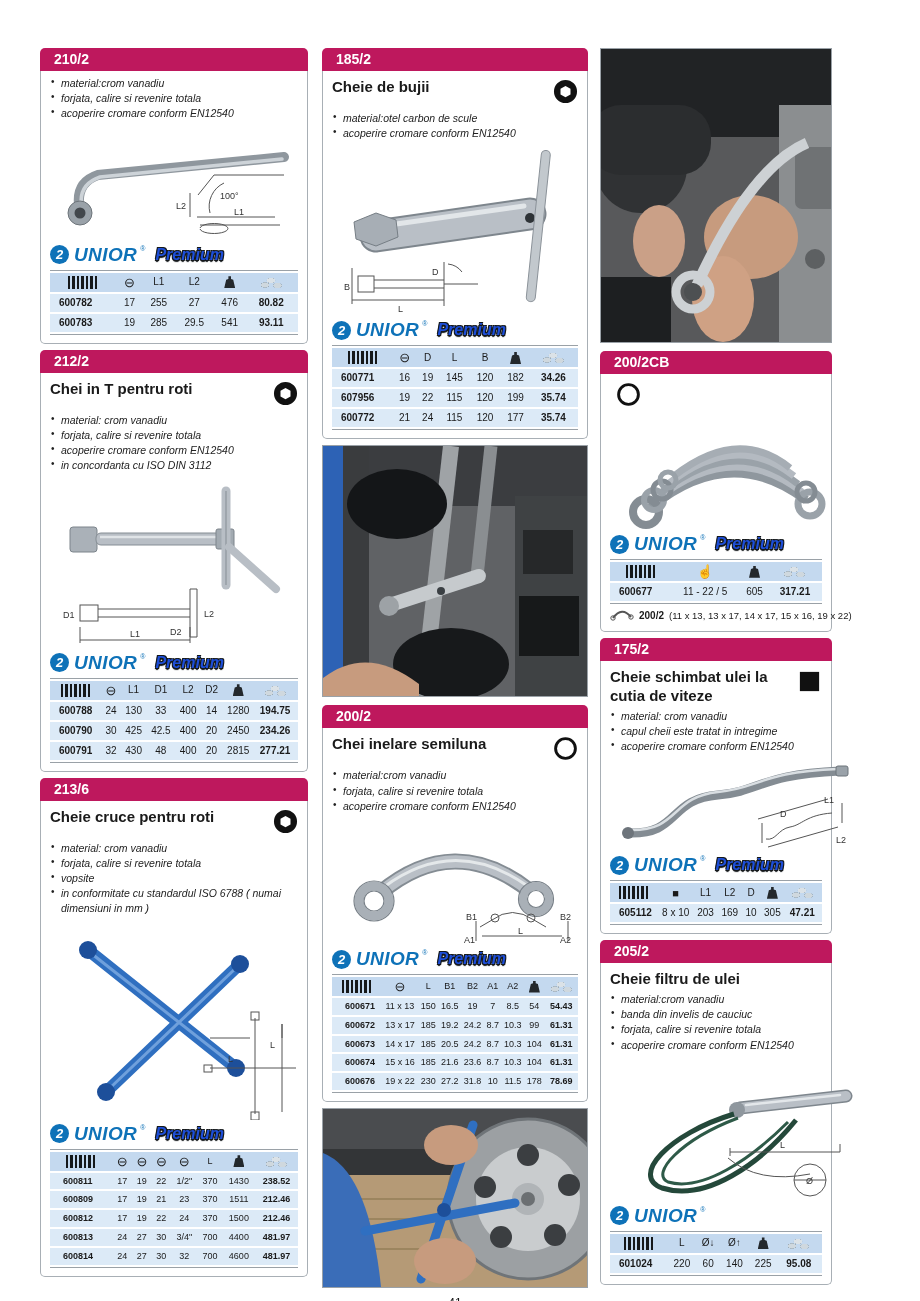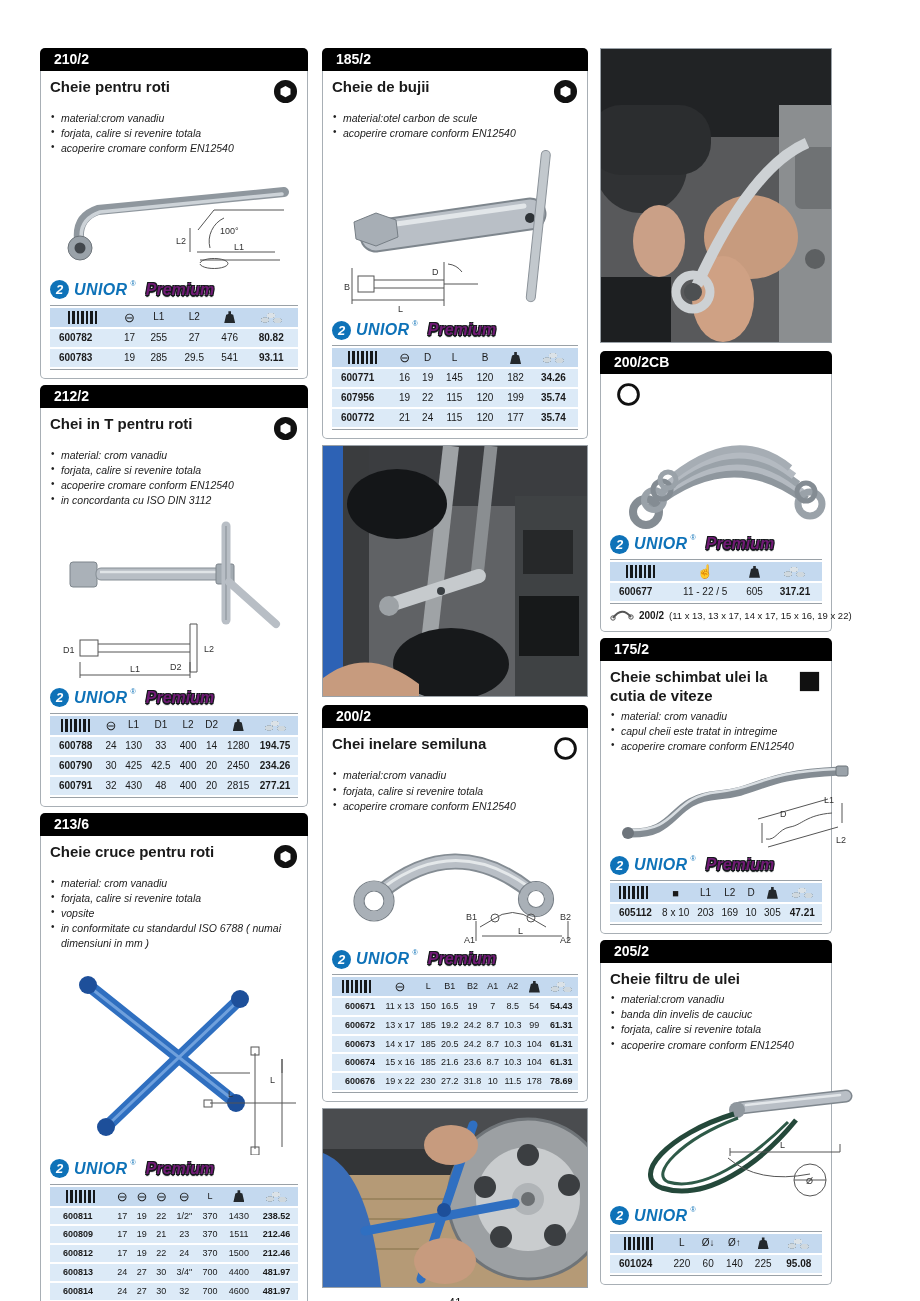--- a/index.html
+++ b/index.html
@@ -3,40 +3,40 @@
 <meta charset="utf-8">
 <style>
   html,body{margin:0;padding:0}
   body{width:920px;height:1301px;position:relative;background:#fff;
        font-family:"Liberation Sans",sans-serif;color:#1a1a1a;overflow:hidden}
   .col{position:absolute;top:48px}
   #col-left{left:40px;width:268px}
   #col-mid{left:322px;width:266px}
   #col-right{left:600px;width:232px}
   .card{margin-bottom:6px}
-  .bar{background:#000000;color:#fff;font-weight:bold;font-size:14px;
+  .bar{background:#be185d;color:#fff;font-weight:bold;font-size:14px;
        padding:4px 0 4px 14px;border-radius:5px 5px 0 0;line-height:15px}
   .cbody{border:1px solid #a8afb5;border-top:none;border-radius:0 0 5px 5px;
          padding:5px 9px 8px;background:#fff}
   .titlerow{display:flex;justify-content:space-between;align-items:flex-start;margin:2px 0 3px}
   .ptitle{font-size:15px;font-weight:bold;margin:0;line-height:1.25}
   .shape{flex:0 0 auto;margin-left:6px;margin-top:1px}
   ul.bullets{list-style:none;margin:0 0 3px;padding:0;font-style:italic;
              font-size:10.5px;line-height:1.45;color:#222}
   ul.bullets li{padding-left:11px;position:relative}
   ul.bullets li::before{content:"•";position:absolute;left:1px;top:-1px;font-size:10px;font-style:normal}
   .artwork{position:relative}
   .artwork svg,.photo svg{display:block}
   .logo{display:flex;align-items:center;gap:5px;margin:3px 0 4px;height:22px}
   .lg-circle{width:19px;height:19px;border-radius:50%;background:#0e72b8;color:#fff;
              font-weight:bold;font-style:italic;display:flex;align-items:center;
              justify-content:center;font-size:13px;flex:0 0 auto}
-  .lg-name{color:#0e72b8;font-weight:bold;font-style:italic;font-size:16px;letter-spacing:.4px}
+  .lg-name{color:#0e72b8;font-weight:bold;font-style:italic;font-size:19px;letter-spacing:.4px}
   .lg-reg{font-size:7px;color:#0e72b8;align-self:flex-start;margin:1px 0 0 -2px}
-  .lg-premium{font-weight:bold;font-style:italic;font-size:16px;color:#701a75;margin-left:5px;
+  .lg-premium{font-weight:bold;font-style:italic;font-size:16px;color:#1d4ed8;margin-left:5px;
      text-shadow:-1px -1px 0 #14181b,1px -1px 0 #14181b,-1px 1px 0 #14181b,1px 1px 0 #14181b,0 2px 1px #14181b}
   .ptable{display:table;width:100%;border-collapse:separate;border-spacing:0 2px;
           border-top:1px solid #9aa1a7;border-bottom:1px solid #9aa1a7}
   .trow{display:table-row}
   .tcell{display:table-cell;background:#dceaf7;font-size:10px;padding:3px 3px;
          text-align:center;vertical-align:middle;line-height:1.2}
   .thead .tcell{background:#c4d9ef}
   .tcell.art{text-align:left;font-weight:bold;padding-left:9px;white-space:nowrap}
   .tcell.price{font-weight:bold;padding-right:5px;white-space:nowrap}
   .t9 .tcell{font-size:9px;padding:3px 1.5px}
@@ -61,28 +61,20 @@
   .diag path,.diag rect,.diag circle{stroke:#555;fill:none;stroke-width:1}
 </style>
 </head>
 <body>
 
 <div class="col" id="col-left">
 
   <section class="card">
     <div class="bar"><span>210/2</span></div>
     <div class="cbody">
-      <div class="titlerow">
-        <div class="ptitle">Cheie pentru roti</div>
-        <span class="shape">
-          <svg width="25" height="25" viewBox="0 0 26 26">
-              <path fill="#111" fill-rule="evenodd" d="M13 1 A12 12 0 1 0 13 25 A12 12 0 1 0 13 1 Z M13 7.2 L18.2 10.2 V16 L13 19 L7.8 16 V10.2 Z"></path>
-            </svg>
-        </span>
-      </div>
       <ul class="bullets">
         <li>material:crom vanadiu</li>
         <li>forjata, calire si revenire totala</li>
         <li>acoperire cromare conform EN12540</li>
       </ul>
       <div class="artwork">
         <svg width="248" height="116" viewBox="0 0 248 116">
           <path d="M30 86 Q24 58 48 50 L234 32" stroke="#8f979e" stroke-width="10" fill="none" stroke-linecap="round"></path>
           <path d="M32 84 Q27 60 50 52 L232 34" stroke="#cdd3d8" stroke-width="3.5" fill="none" stroke-linecap="round"></path>
           <circle cx="30" cy="88" r="12" fill="#9aa2a9" stroke="#6d747a"></circle>

